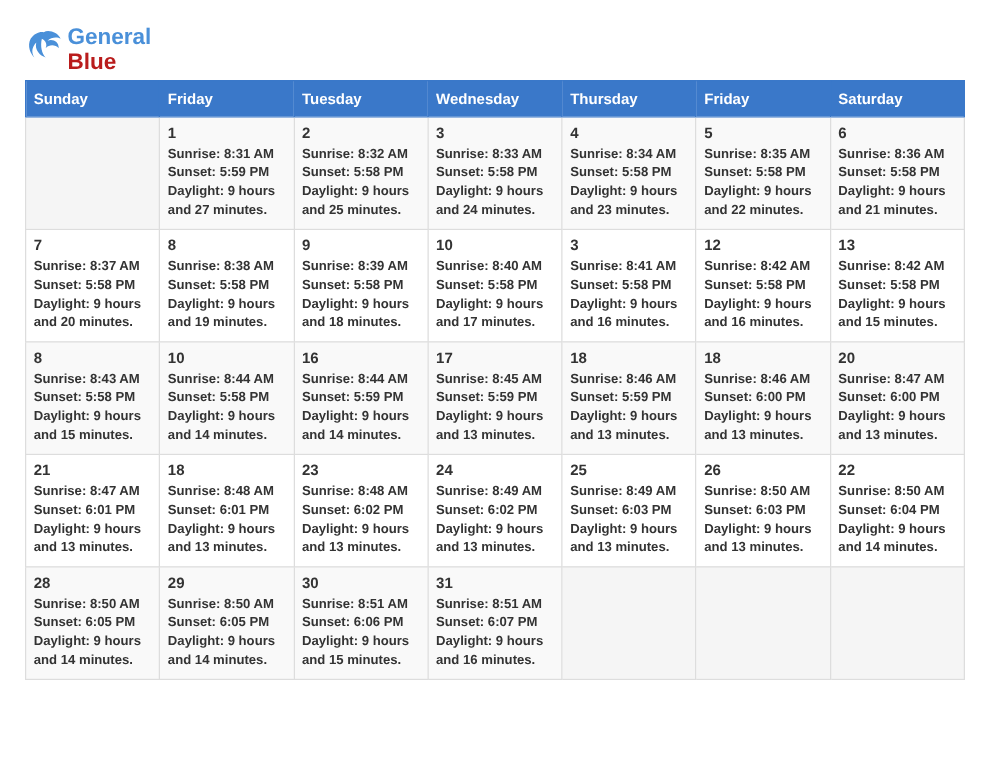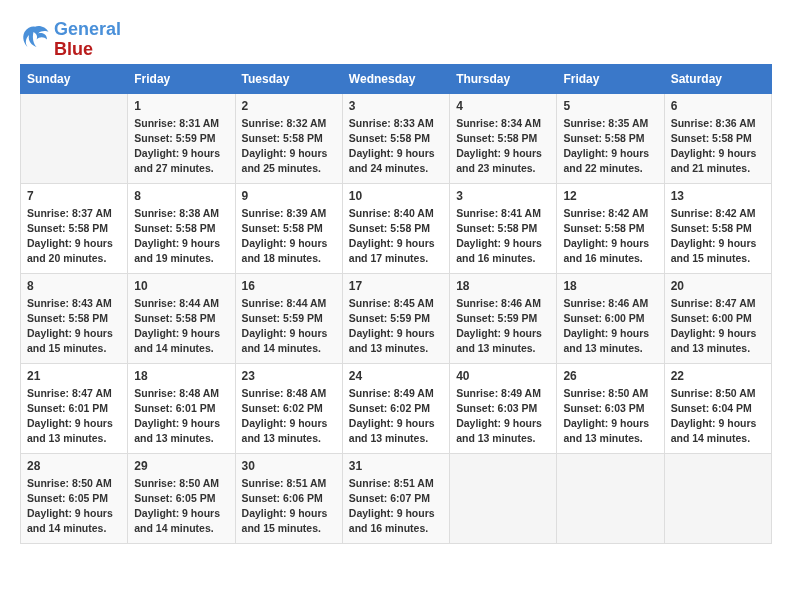--- a/index.html
+++ b/index.html
@@ -324,21 +324,21 @@
         </td>
         <td>
           <div class="day-num">24</div>
         <div class="day-info">
           Sunrise: 8:49 AM<br>
           Sunset: 6:02 PM<br>
           Daylight: 9 hours and 13 minutes.
         </div>
         </td>
         <td>
-          <div class="day-num">40</div>
+          <div class="day-num">25</div>
         <div class="day-info">
           Sunrise: 8:49 AM<br>
           Sunset: 6:03 PM<br>
           Daylight: 9 hours and 13 minutes.
         </div>
         </td>
         <td>
           <div class="day-num">26</div>
         <div class="day-info">
           Sunrise: 8:50 AM<br>

